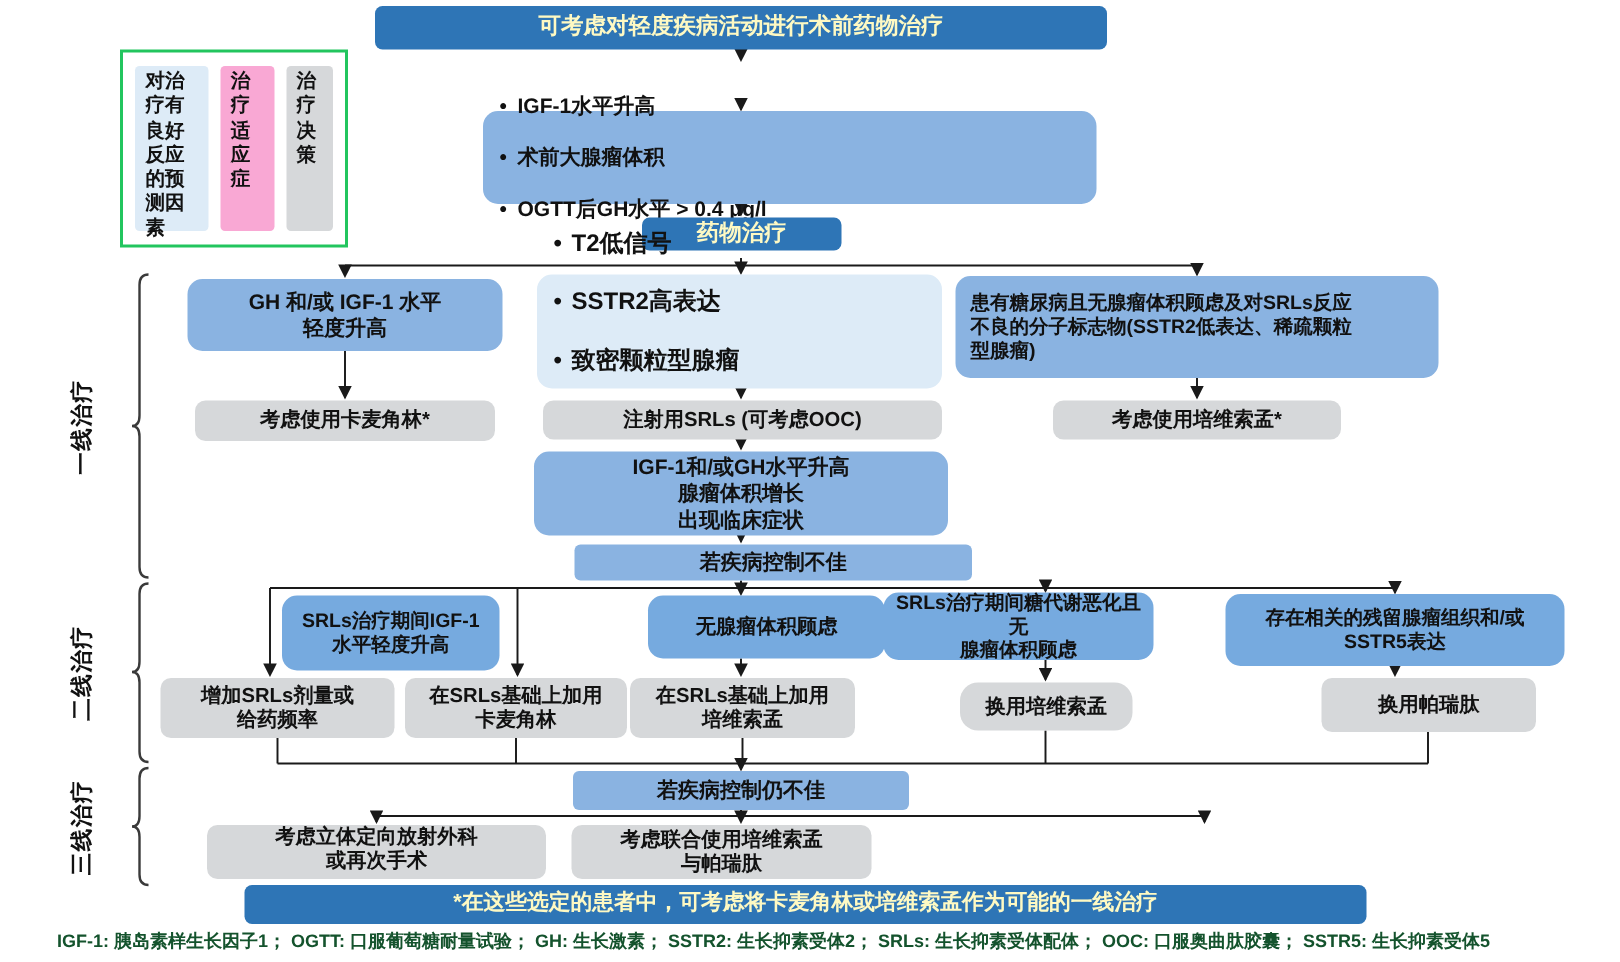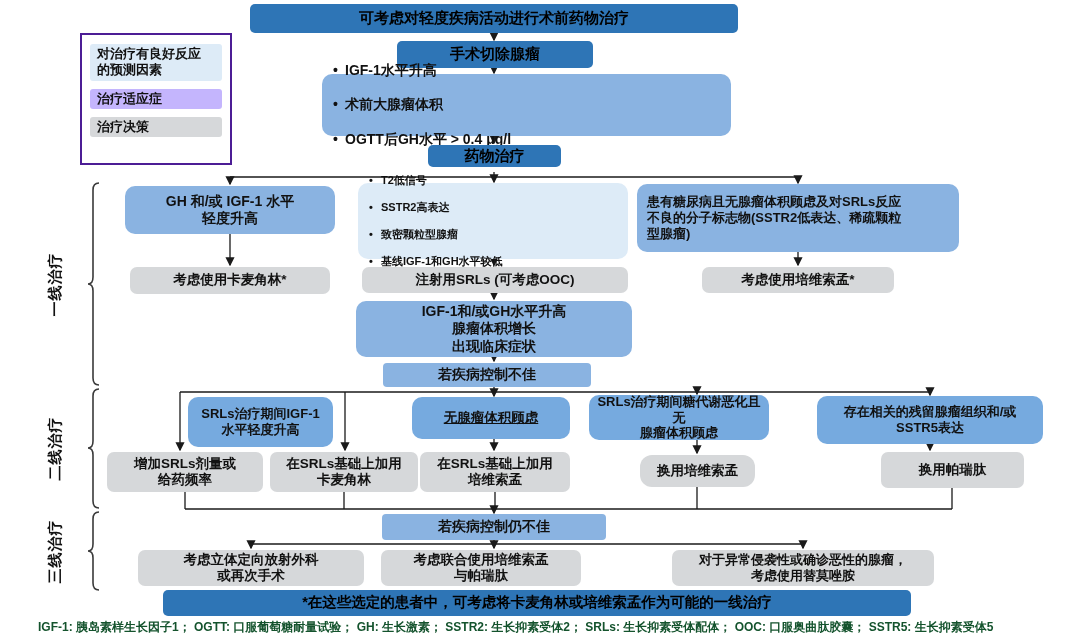--- a/index.html
+++ b/index.html
@@ -1,35 +1,35 @@
 <!DOCTYPE html>
 <html><head>
 <meta charset="utf-8">
 <style>
   html,body{margin:0;padding:0;background:#fff;}
   .canvas{position:relative;width:1080px;height:641px;background:#fff;overflow:hidden;
           font-family:"Liberation Sans","DejaVu Sans",sans-serif;color:#111;}
   svg.wires{position:absolute;left:0;top:0;pointer-events:none;}
   .node{position:absolute;box-sizing:border-box;display:flex;align-items:center;justify-content:center;
         text-align:center;font-weight:700;line-height:1.22;white-space:pre-line;padding:2px 6px;}
-  .dark{background:#2E75B6;color:#000000;border-radius:5px;font-size:15px;}
+  .dark{background:#2E75B6;color:#fef9c3;border-radius:5px;font-size:15px;}
   .med{background:#8AB3E1;border-radius:10px;font-size:14px;}
   .med2{background:#76AADF;border-radius:10px;font-size:13px;}
-  .light{background:#DDEBF7;border-radius:10px;font-size:11px;}
+  .light{background:#DDEBF7;border-radius:10px;font-size:16px;}
   .gray{background:#D6D8DA;border-radius:7px;font-size:13.5px;}
   .sq{border-radius:4px;}
   .leftalign{justify-content:flex-start;text-align:left;padding:4px 10px;}
   ul.blist{list-style:none;margin:0;padding:0;}
   ul.blist li{position:relative;padding-left:13px;text-align:left;}
   ul.blist li::before{content:"\2022";position:absolute;left:1px;}
-  .legend{position:absolute;left:80px;top:33px;width:152px;height:132px;border:2px solid #4c1d95;
-          background:#fff;padding:9px 8px;box-sizing:border-box;display:flex;flex-direction:column;gap:8px;}
+  .legend{position:absolute;left:80px;top:33px;width:152px;height:132px;border:2px solid #22c55e;
+          background:#fff;padding:9px 8px;box-sizing:border-box;display:flex;gap:8px;}
   .legend .key{font-weight:700;font-size:13px;padding:2px 7px;border-radius:3px;white-space:pre-line;line-height:1.25;}
   .key-light{background:#DDEBF7;}
-  .key-med{background:#c4b5fd;}
+  .key-med{background:#f9a8d4;}
   .key-gray{background:#D6D8DA;}
   .vlabel{position:absolute;left:18px;width:74px;height:74px;display:flex;align-items:center;justify-content:center;}
   .vlabel span{transform:rotate(-90deg);font-weight:700;font-size:15px;white-space:nowrap;letter-spacing:1px;}
   .footnote{position:absolute;left:38px;top:619px;font-size:12px;font-weight:700;white-space:nowrap;color:#14532d;}
 </style>
 </head>
 <body>
 
 <div class="canvas">
 
@@ -101,21 +101,20 @@
       <span>一线治疗</span>
     </div>
   <div class="vlabel" style="top:411px;">
       <span>二线治疗</span>
     </div>
   <div class="vlabel" style="top:514px;">
       <span>三线治疗</span>
     </div>
 
   <div class="node dark" style="left:250px;top:4px;width:488px;height:29px;">可考虑对轻度疾病活动进行术前药物治疗</div>
-  <div class="node dark" style="left:397px;top:41px;width:196px;height:27px;">手术切除腺瘤</div>
   <div class="node med leftalign" style="left:322px;top:74px;width:409px;height:62px;">
     <ul class="blist">
       <li>IGF-1水平升高</li>
       <li>术前大腺瘤体积</li>
       <li>OGTT后GH水平 &gt; 0.4 μg/l</li>
     </ul>
   </div>
   <div class="node dark" style="left:428px;top:145px;width:133px;height:22px;">药物治疗</div>
 
   <div class="node med" style="left:125px;top:186px;width:210px;height:48px;">GH 和/或 IGF-1 水平
@@ -130,42 +129,40 @@
     </ul>
   </div>
   <div class="node gray" style="left:362px;top:267px;width:266px;height:26px;">注射用SRLs (可考虑OOC)</div>
   <div class="node med leftalign" style="left:637px;top:184px;width:322px;height:68px;font-size:13px;">患有糖尿病且无腺瘤体积顾虑及对SRLs反应
 不良的分子标志物(SSTR2低表达、稀疏颗粒
 型腺瘤)</div>
   <div class="node gray" style="left:702px;top:267px;width:192px;height:26px;">考虑使用培维索孟*</div>
   <div class="node med" style="left:356px;top:301px;width:276px;height:56px;">IGF-1和/或GH水平升高
 腺瘤体积增长
 出现临床症状</div>
-  <div class="node med sq" style="left:383px;top:363px;width:208px;height:24px;">若疾病控制不佳</div>
+  <div class="node med sq" style="left:383px;top:363px;width:265px;height:24px;">若疾病控制不佳</div>
 
   <div class="node med2" style="left:188px;top:397px;width:145px;height:50px;">SRLs治疗期间IGF-1
 水平轻度升高</div>
   <div class="node gray" style="left:107px;top:452px;width:156px;height:40px;">增加SRLs剂量或
 给药频率</div>
   <div class="node gray" style="left:270px;top:452px;width:148px;height:40px;">在SRLs基础上加用
 卡麦角林</div>
-  <div class="node med2" style="left:412px;top:397px;width:158px;height:42px;font-size:13.5px;text-decoration:underline;">无腺瘤体积顾虑</div>
+  <div class="node med2" style="left:432px;top:397px;width:158px;height:42px;font-size:13.5px;">无腺瘤体积顾虑</div>
   <div class="node gray" style="left:420px;top:452px;width:150px;height:40px;">在SRLs基础上加用
 培维索孟</div>
   <div class="node med2" style="left:589px;top:395px;width:180px;height:45px;">SRLs治疗期间糖代谢恶化且无
 腺瘤体积顾虑</div>
   <div class="node gray" style="left:640px;top:455px;width:115px;height:32px;border-radius:12px;">换用培维索孟</div>
   <div class="node med2" style="left:817px;top:396px;width:226px;height:48px;">存在相关的残留腺瘤组织和/或
 SSTR5表达</div>
   <div class="node gray" style="left:881px;top:452px;width:143px;height:36px;">换用帕瑞肽</div>
   <div class="node med sq" style="left:382px;top:514px;width:224px;height:26px;">若疾病控制仍不佳</div>
 
-  <div class="node gray" style="left:138px;top:550px;width:226px;height:36px;">考虑立体定向放射外科
+  <div class="node gray" style="left:138px;top:550px;width:226px;height:36px;font-family:Liberation Mono, monospace;">考虑立体定向放射外科
 或再次手术</div>
   <div class="node gray" style="left:381px;top:550px;width:200px;height:36px;">考虑联合使用培维索孟
 与帕瑞肽</div>
-  <div class="node gray" style="left:672px;top:550px;width:262px;height:36px;font-size:13px;">对于异常侵袭性或确诊恶性的腺瘤，
-考虑使用替莫唑胺</div>
 
   <div class="node dark" style="left:163px;top:590px;width:748px;height:26px;font-size:14.5px;">*在这些选定的患者中，可考虑将卡麦角林或培维索孟作为可能的一线治疗</div>
   <div class="footnote">IGF-1: 胰岛素样生长因子1； OGTT: 口服葡萄糖耐量试验； GH: 生长激素； SSTR2: 生长抑素受体2； SRLs: 生长抑素受体配体； OOC: 口服奥曲肽胶囊； SSTR5: 生长抑素受体5</div>
 
 </div>
 
 </body></html>

